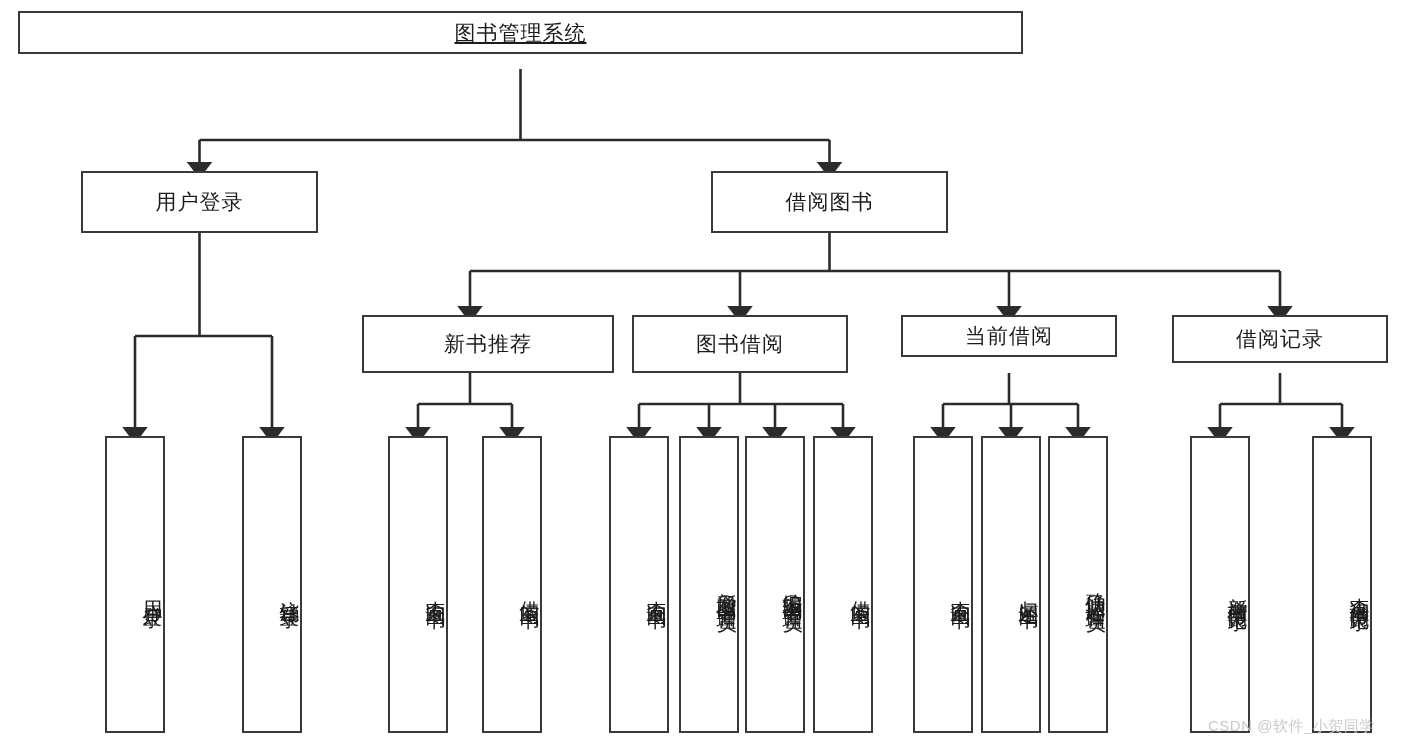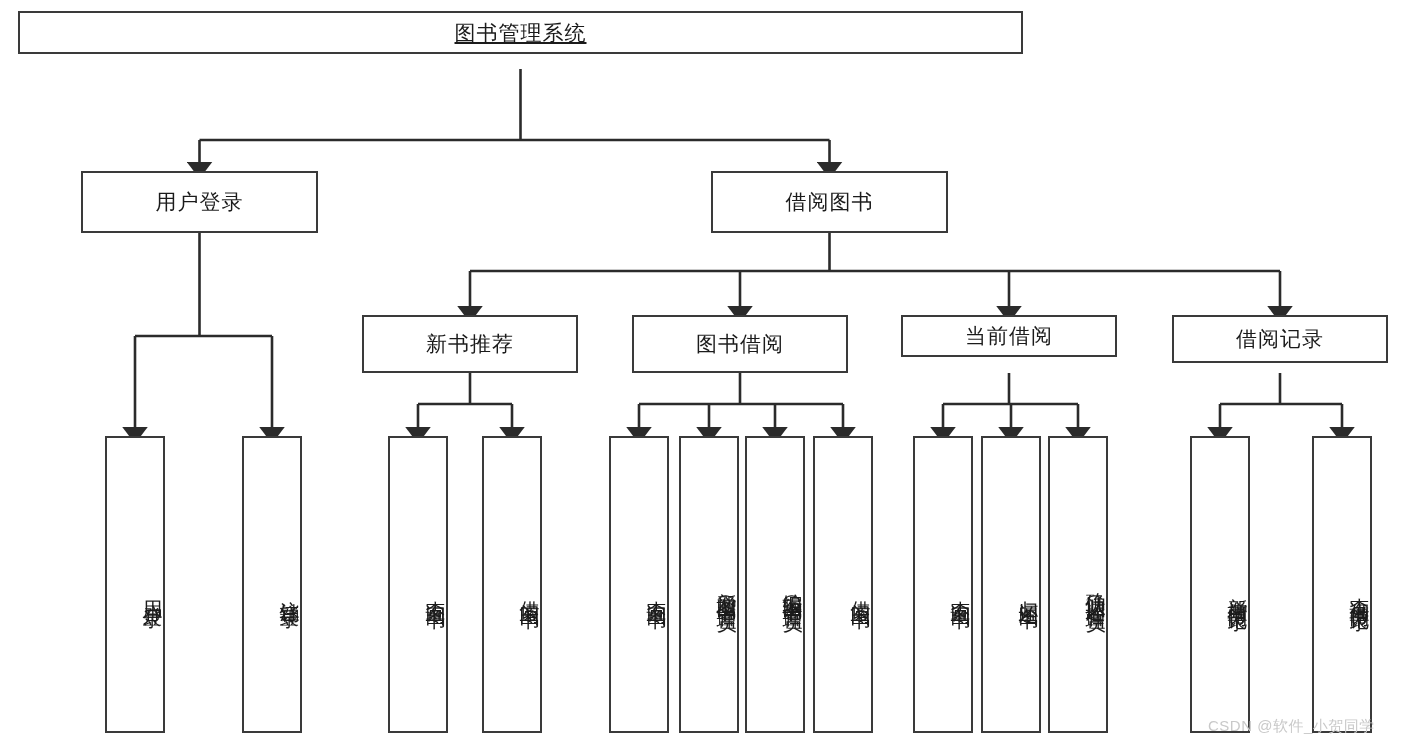--- a/index.html
+++ b/index.html
@@ -112,21 +112,21 @@
   <div id="node-layer">
       <div class="node horizontal" style="left: 18px; top: 11px; width: 1005px; height: 43px; text-decoration: underline;">
         <span class="node-label">图书管理系统</span>
       </div>
       <div class="node horizontal" style="left: 81px; top: 171px; width: 237px; height: 62px;">
         <span class="node-label">用户登录</span>
       </div>
       <div class="node horizontal" style="left: 711px; top: 171px; width: 237px; height: 62px;">
         <span class="node-label">借阅图书</span>
       </div>
-      <div class="node horizontal" style="left: 362px; top: 315px; width: 216px; height: 58px;">
+      <div class="node horizontal" style="left: 362px; top: 315px; width: 252px; height: 58px;">
         <span class="node-label">新书推荐</span>
       </div>
       <div class="node horizontal" style="left: 632px; top: 315px; width: 216px; height: 58px;">
         <span class="node-label">图书借阅</span>
       </div>
       <div class="node horizontal" style="left: 901px; top: 315px; width: 216px; height: 42px;">
         <span class="node-label">当前借阅</span>
       </div>
       <div class="node horizontal" style="left: 1172px; top: 315px; width: 216px; height: 48px;">
         <span class="node-label">借阅记录</span>

